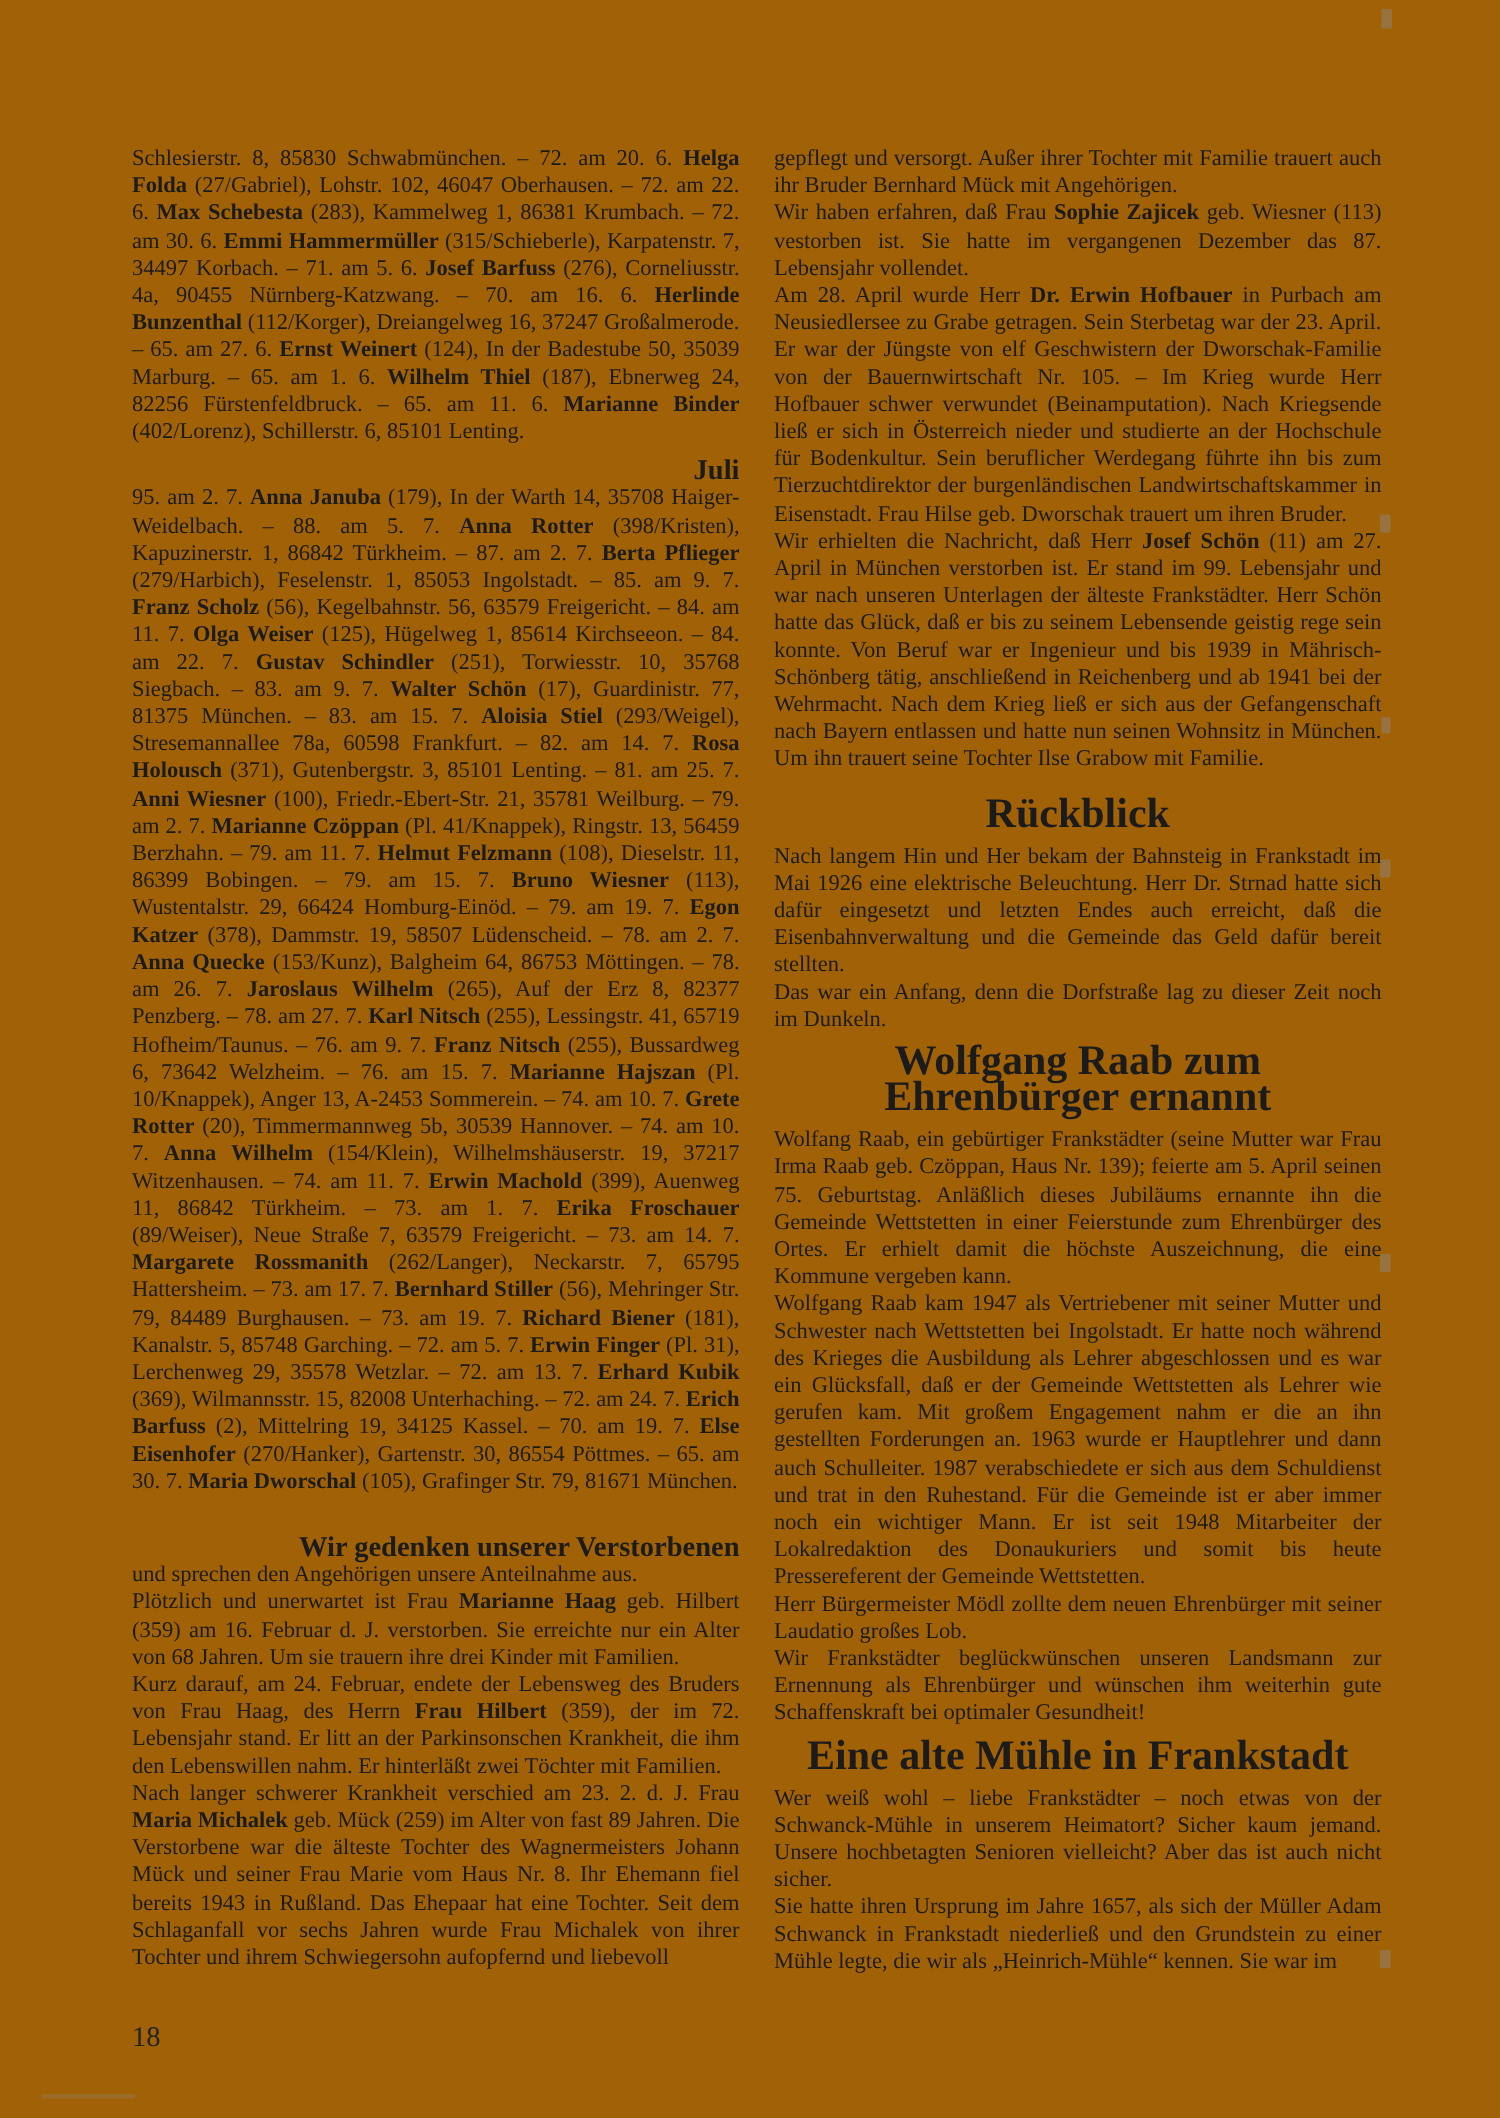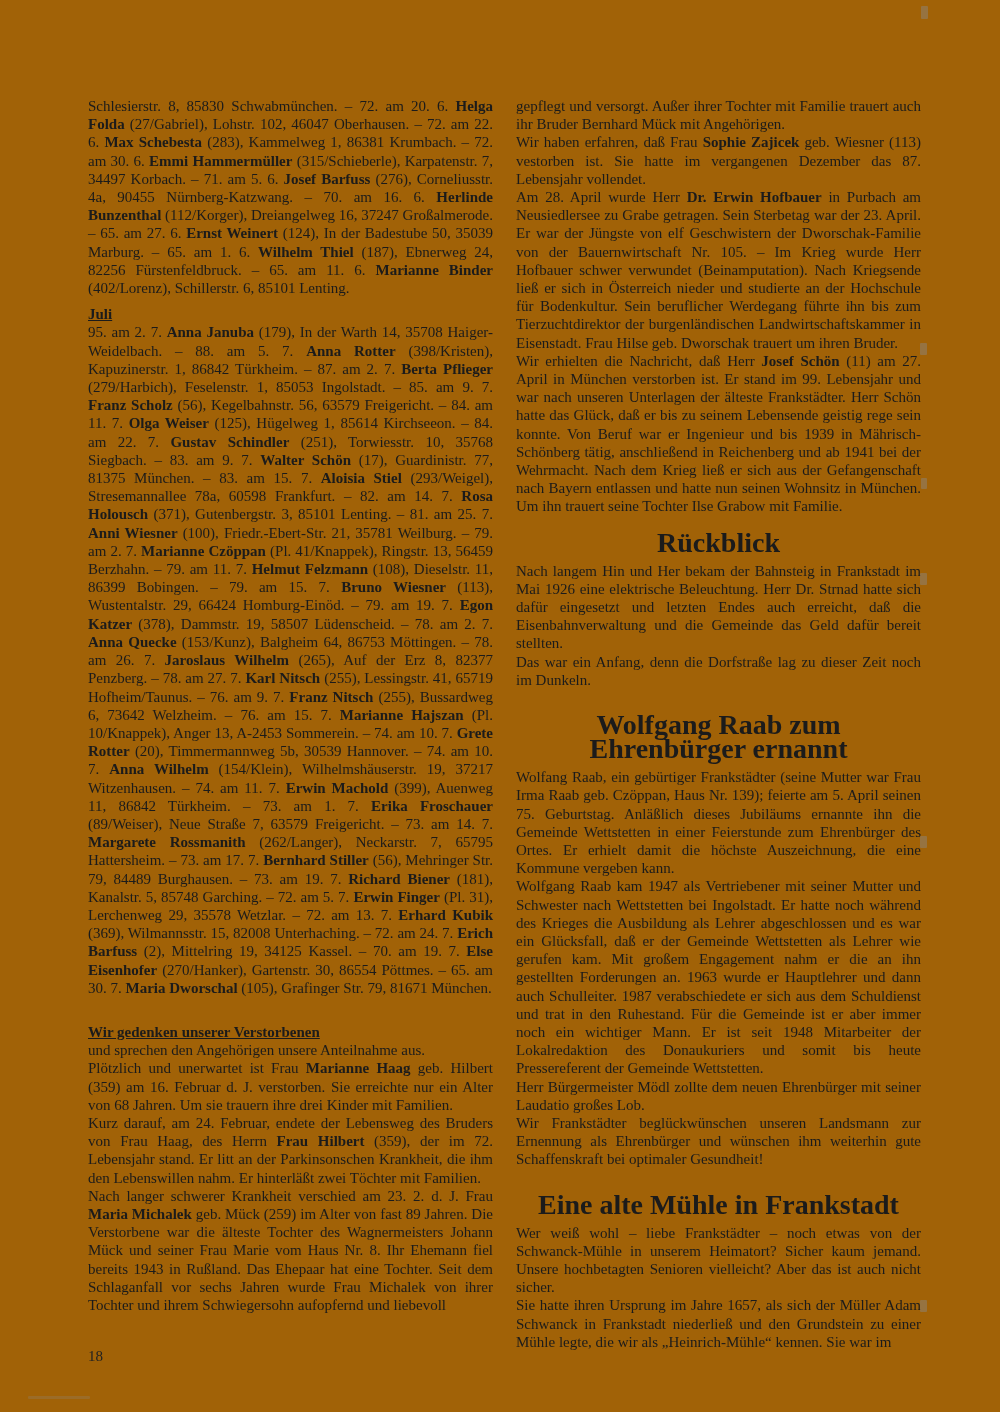--- a/index.html
+++ b/index.html
@@ -23,39 +23,38 @@
     font-size: 15px;
     line-height: 18.2px;
     text-align: justify;
   }
   .col-left  { left: 88px; }
   .col-right { left: 516px; }
   .col p { margin: 0; padding: 0; }
   .col b { font-weight: bold; }
   .subhead {
     margin: 8px 0 0 0;
-    font-size: 15px;
+    font-size: 19px;
     line-height: 18.2px;
     font-weight: bold;
-    text-align: left;
-    text-decoration: underline;
+    text-align: right;
   }
   .section-head {
     margin: 15px 0 7px 0;
     font-size: 28px;
     line-height: 24px;
     font-weight: bold;
     text-align: center;
   }
-  .section-head.big-gap { margin-top: 24px; }
+  .section-head.big-gap { margin-top: 7px; }
   .pagenum {
     position: absolute;
     left: 88px;
     top: 1348px;
-    font-size: 15px;
+    font-size: 19px;
     color: #222;
     text-align: center;
   }
   .scan-artifact {
     position: absolute;
     background: #8a8a8a;
     opacity: 0.45;
     border-radius: 1px;
   }
   .sa-1 { left: 921px; top: 6px;    width: 7px; height: 13px; }

